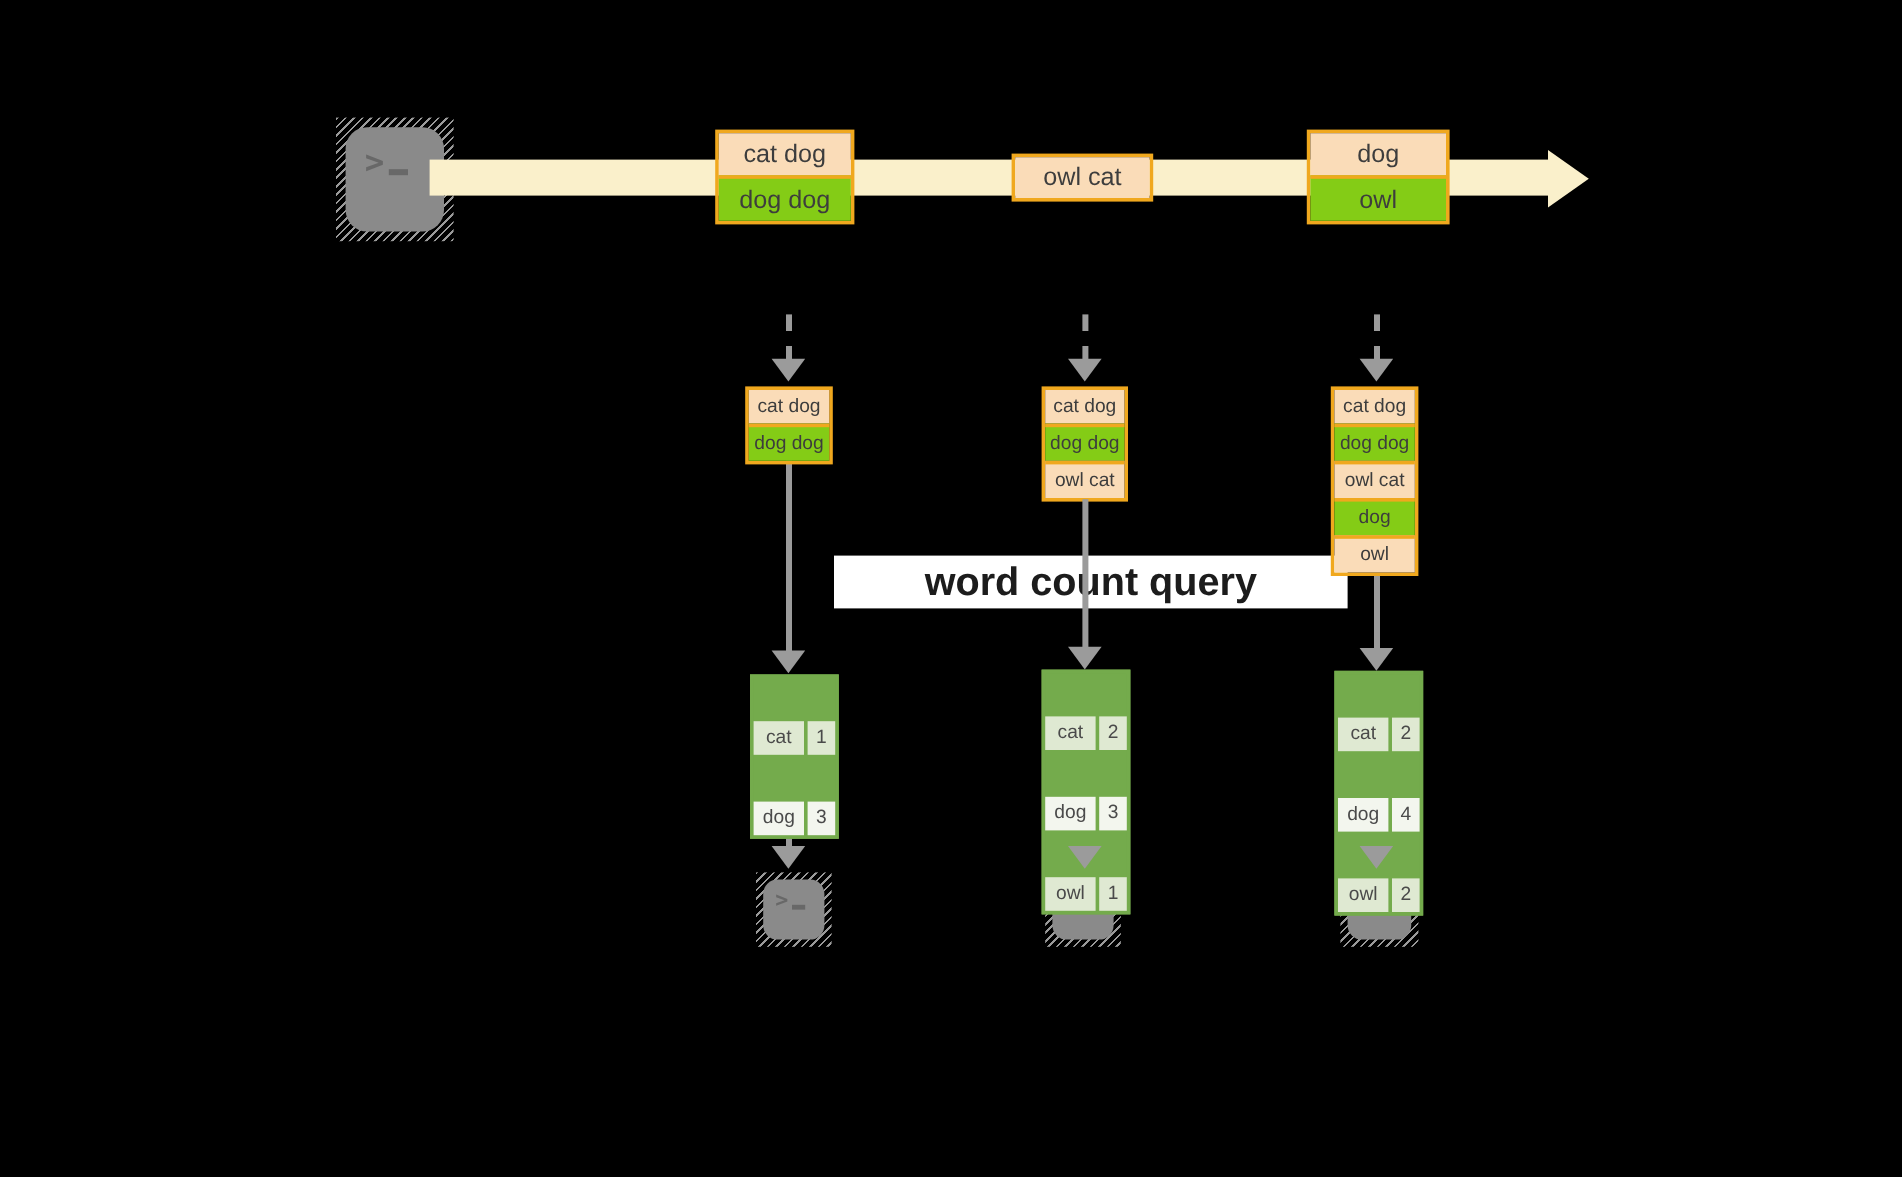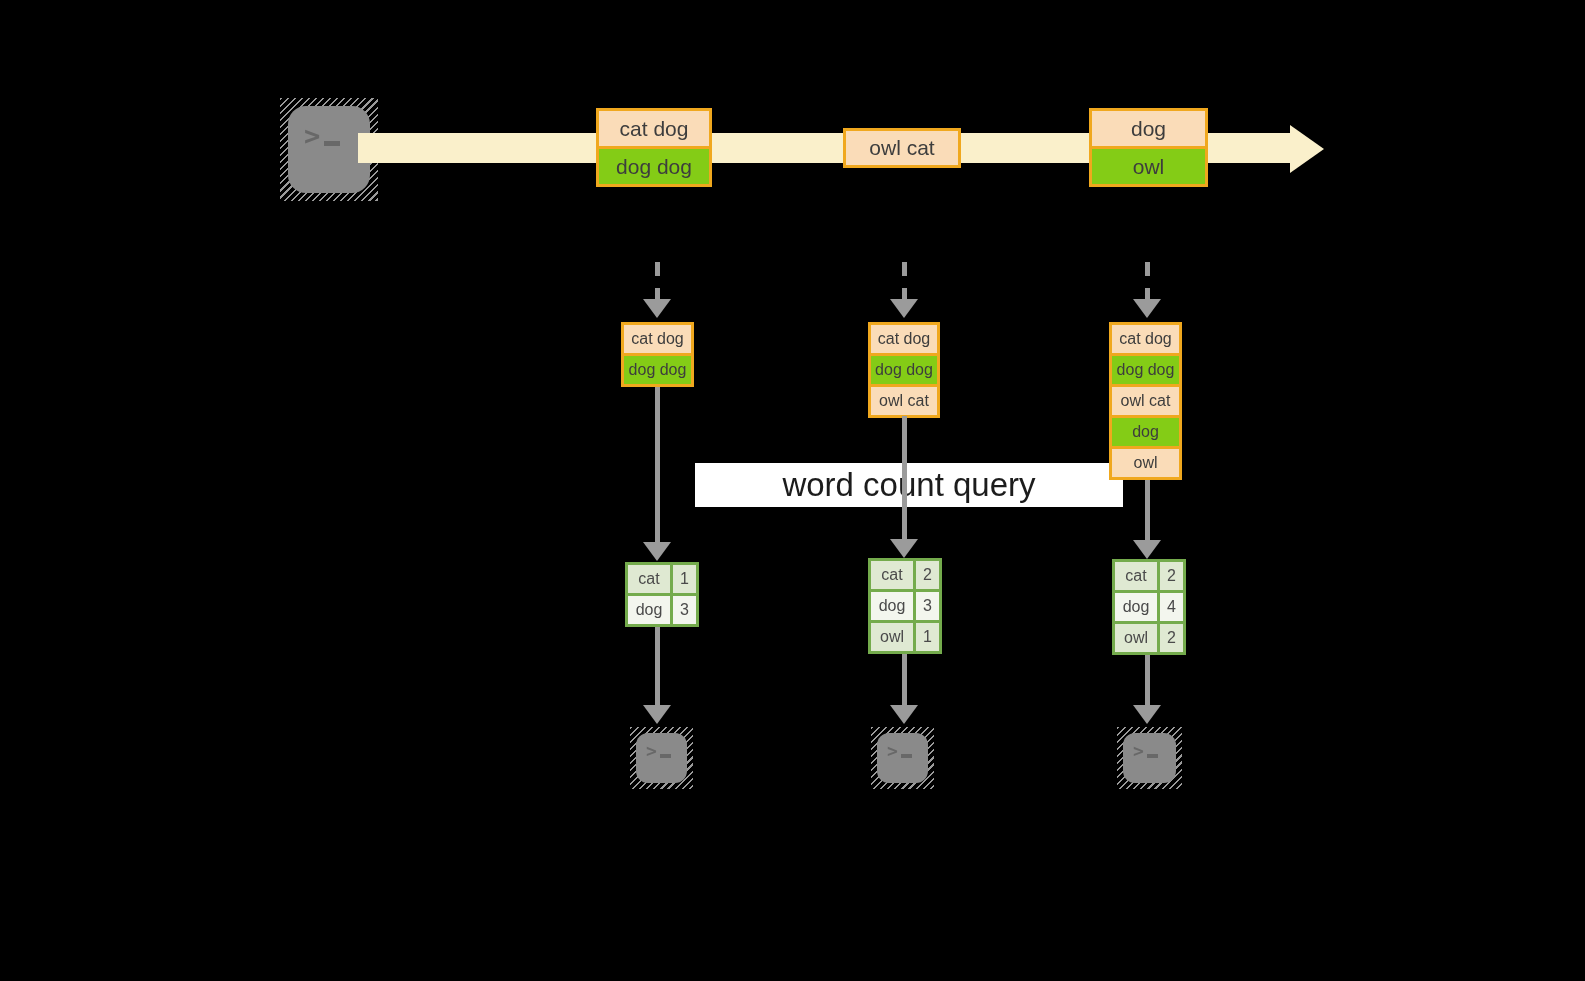--- a/index.html
+++ b/index.html
@@ -29,36 +29,36 @@
   .fill-b{background:#84cc16;}
 
   
   .stack{position:absolute;border:3px solid #F0A81E;display:flex;flex-direction:column;z-index:3;}
   .srow{height:28px;line-height:28px;text-align:center;font-size:16px;color:#3d3d3d;}
   .srow + .srow{border-top:3px solid #F0A81E;}
 
   
   .gtable{position:absolute;display:grid;grid-template-columns:42px 23px;gap:3px;
           background:#74AB4C;border:3px solid #74AB4C;z-index:3;}
-  .gcell{height:28px;line-height:28px;text-align:center;font-size:16px;color:#4a4a4a;}
+  .gcell{height:28px;line-height:28px;text-align:center;font-size:16px;color:#4a4a4a;margin-top:36px;}
   .gfill-a{background:#DFE9D2;}
   .gfill-b{background:#F3F6EE;}
 
   
   .line{position:absolute;width:5px;background:#9b9b9b;z-index:1;}
   .line.over{z-index:4;}
   .dashline{position:absolute;width:5px;z-index:1;
             background:repeating-linear-gradient(to bottom,#9b9b9b 0 14px,transparent 14px 26px);}
   .ahead{position:absolute;width:0;height:0;border-left:14px solid transparent;
          border-right:14px solid transparent;border-top:19px solid #9b9b9b;z-index:4;}
 
   
   .qlabel{position:absolute;left:695px;top:463px;width:428px;height:44px;background:#ffffff;
           z-index:2;display:flex;align-items:center;justify-content:center;
-          font-size:33px;font-weight:400;color:#1c1c1c;}
+          font-size:33px;font-weight:700;color:#1c1c1c;}
 </style>
 </head>
 <body>
 
 <div class="canvas">
 
   <div class="term" style="left:280px;top:98px;width:98px;height:103px;">
     <div class="term-inner">
       <span class="tg">&gt;</span>
       <span class="tu"></span>

